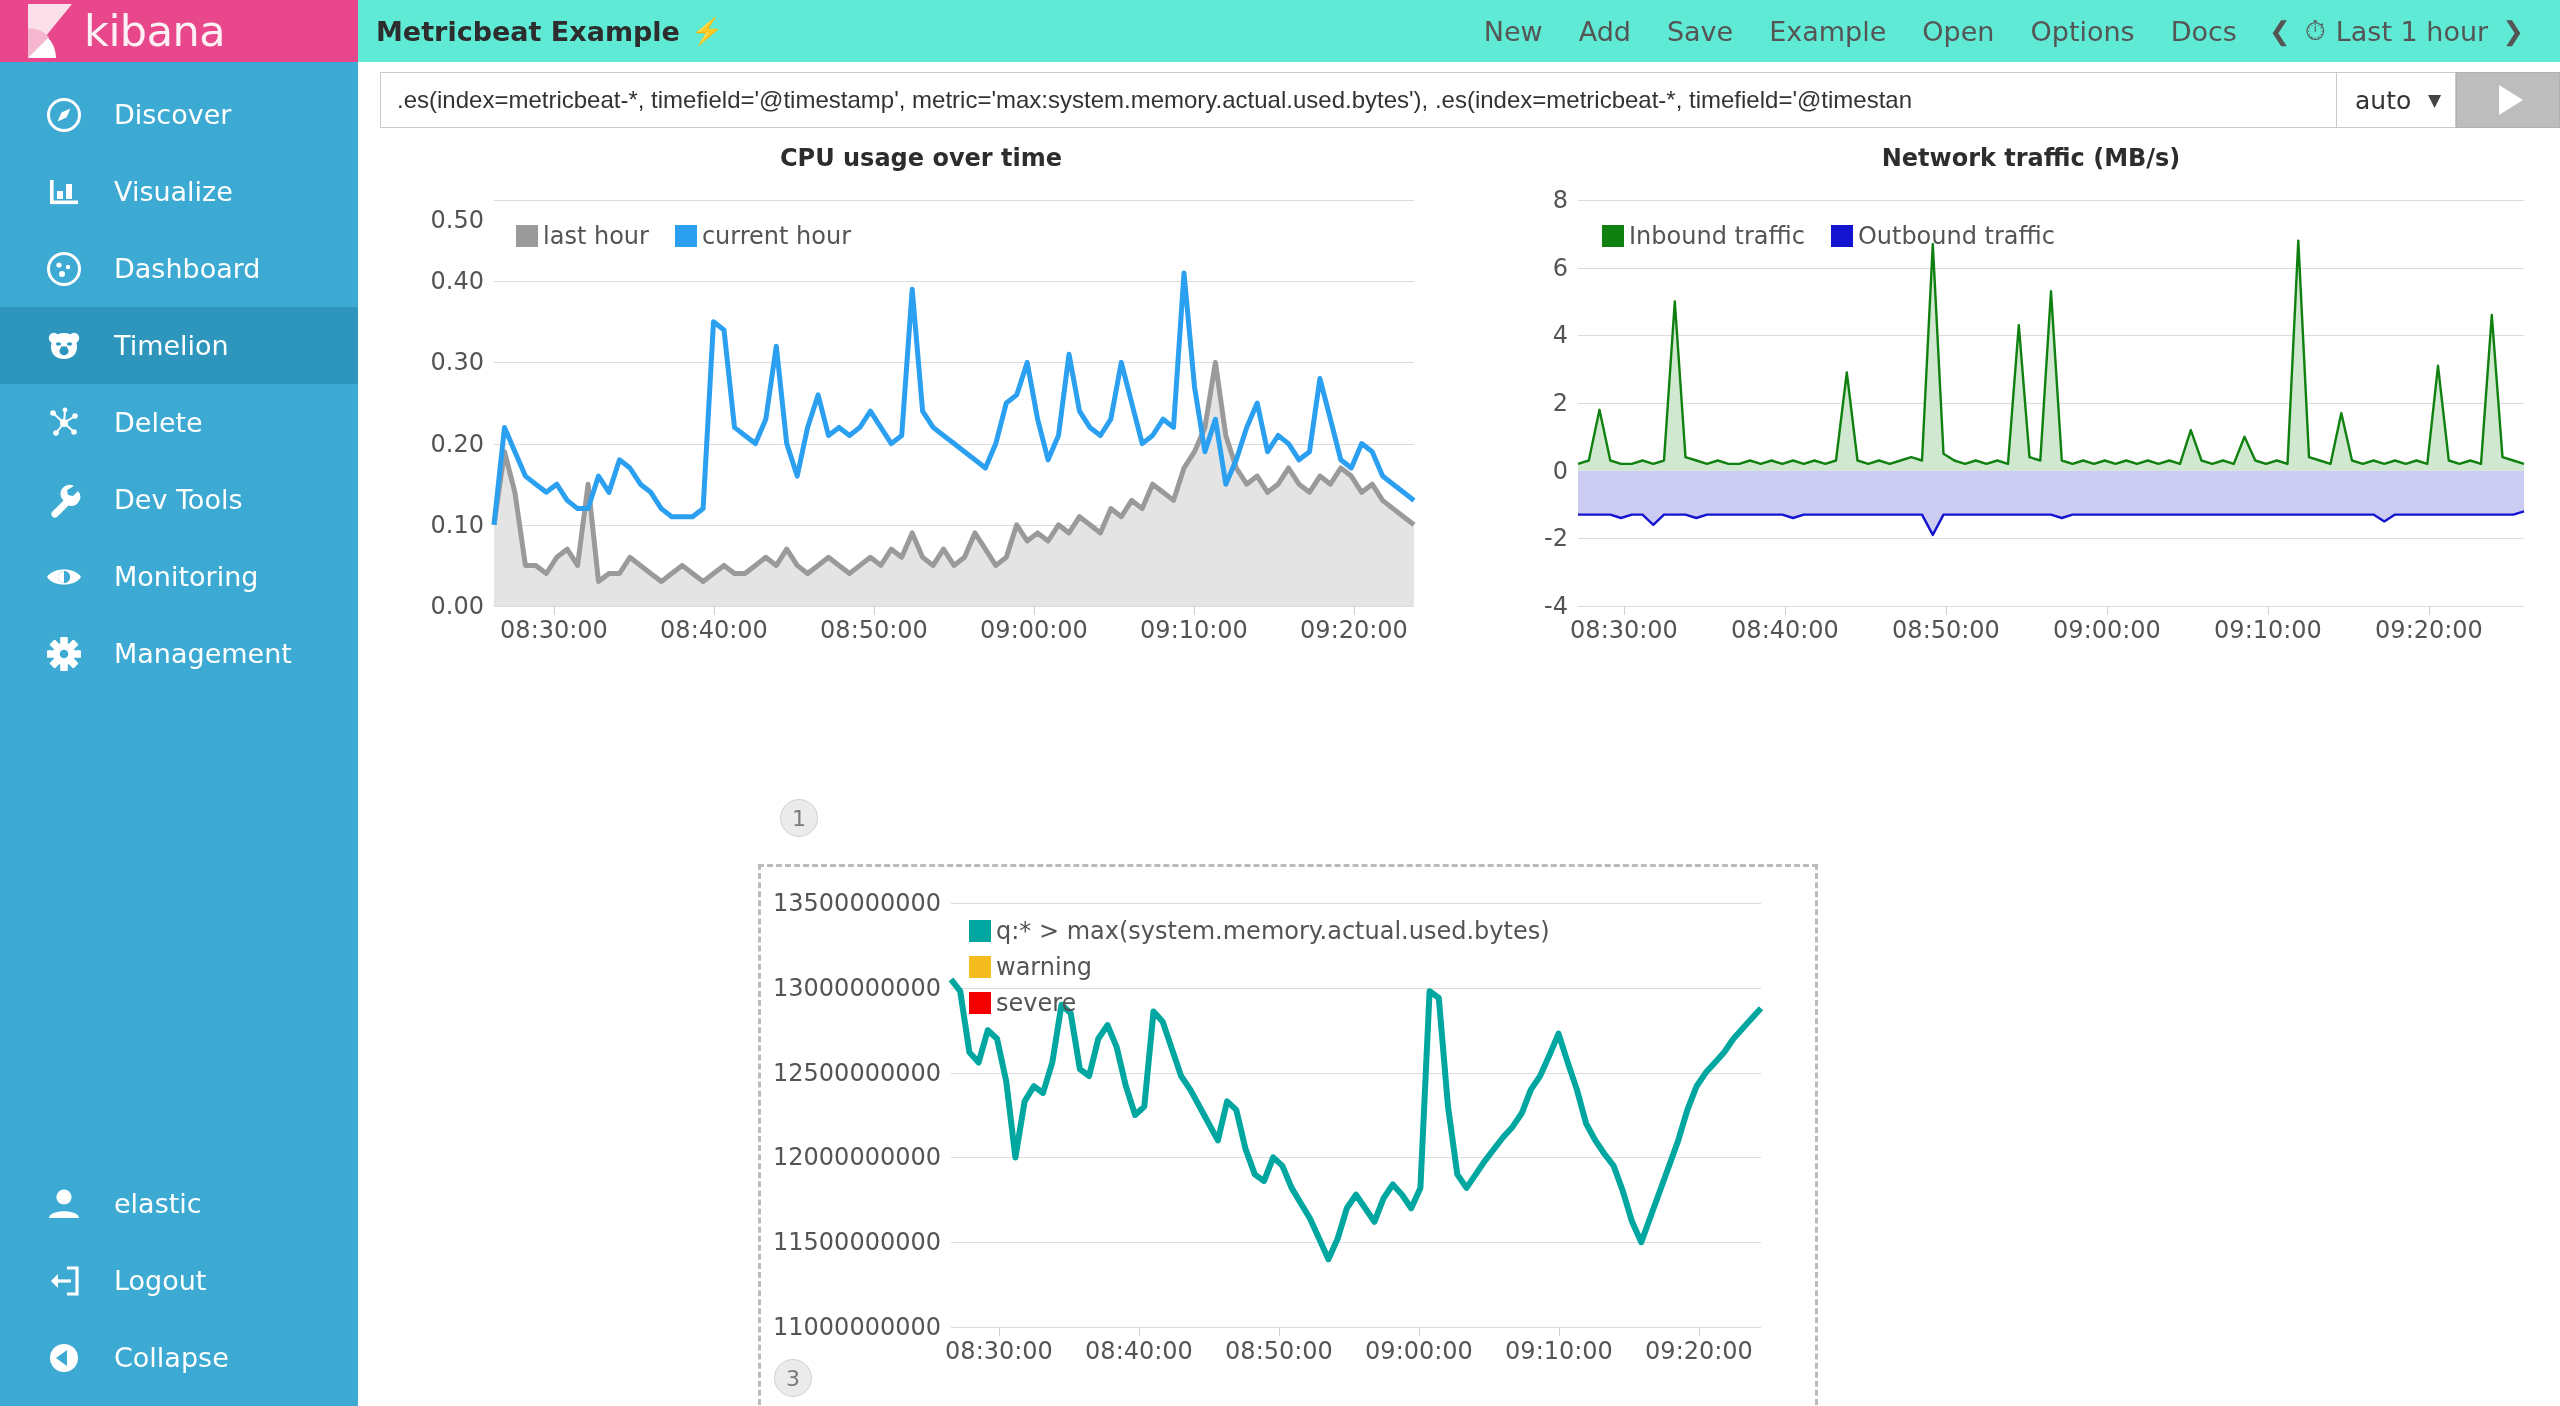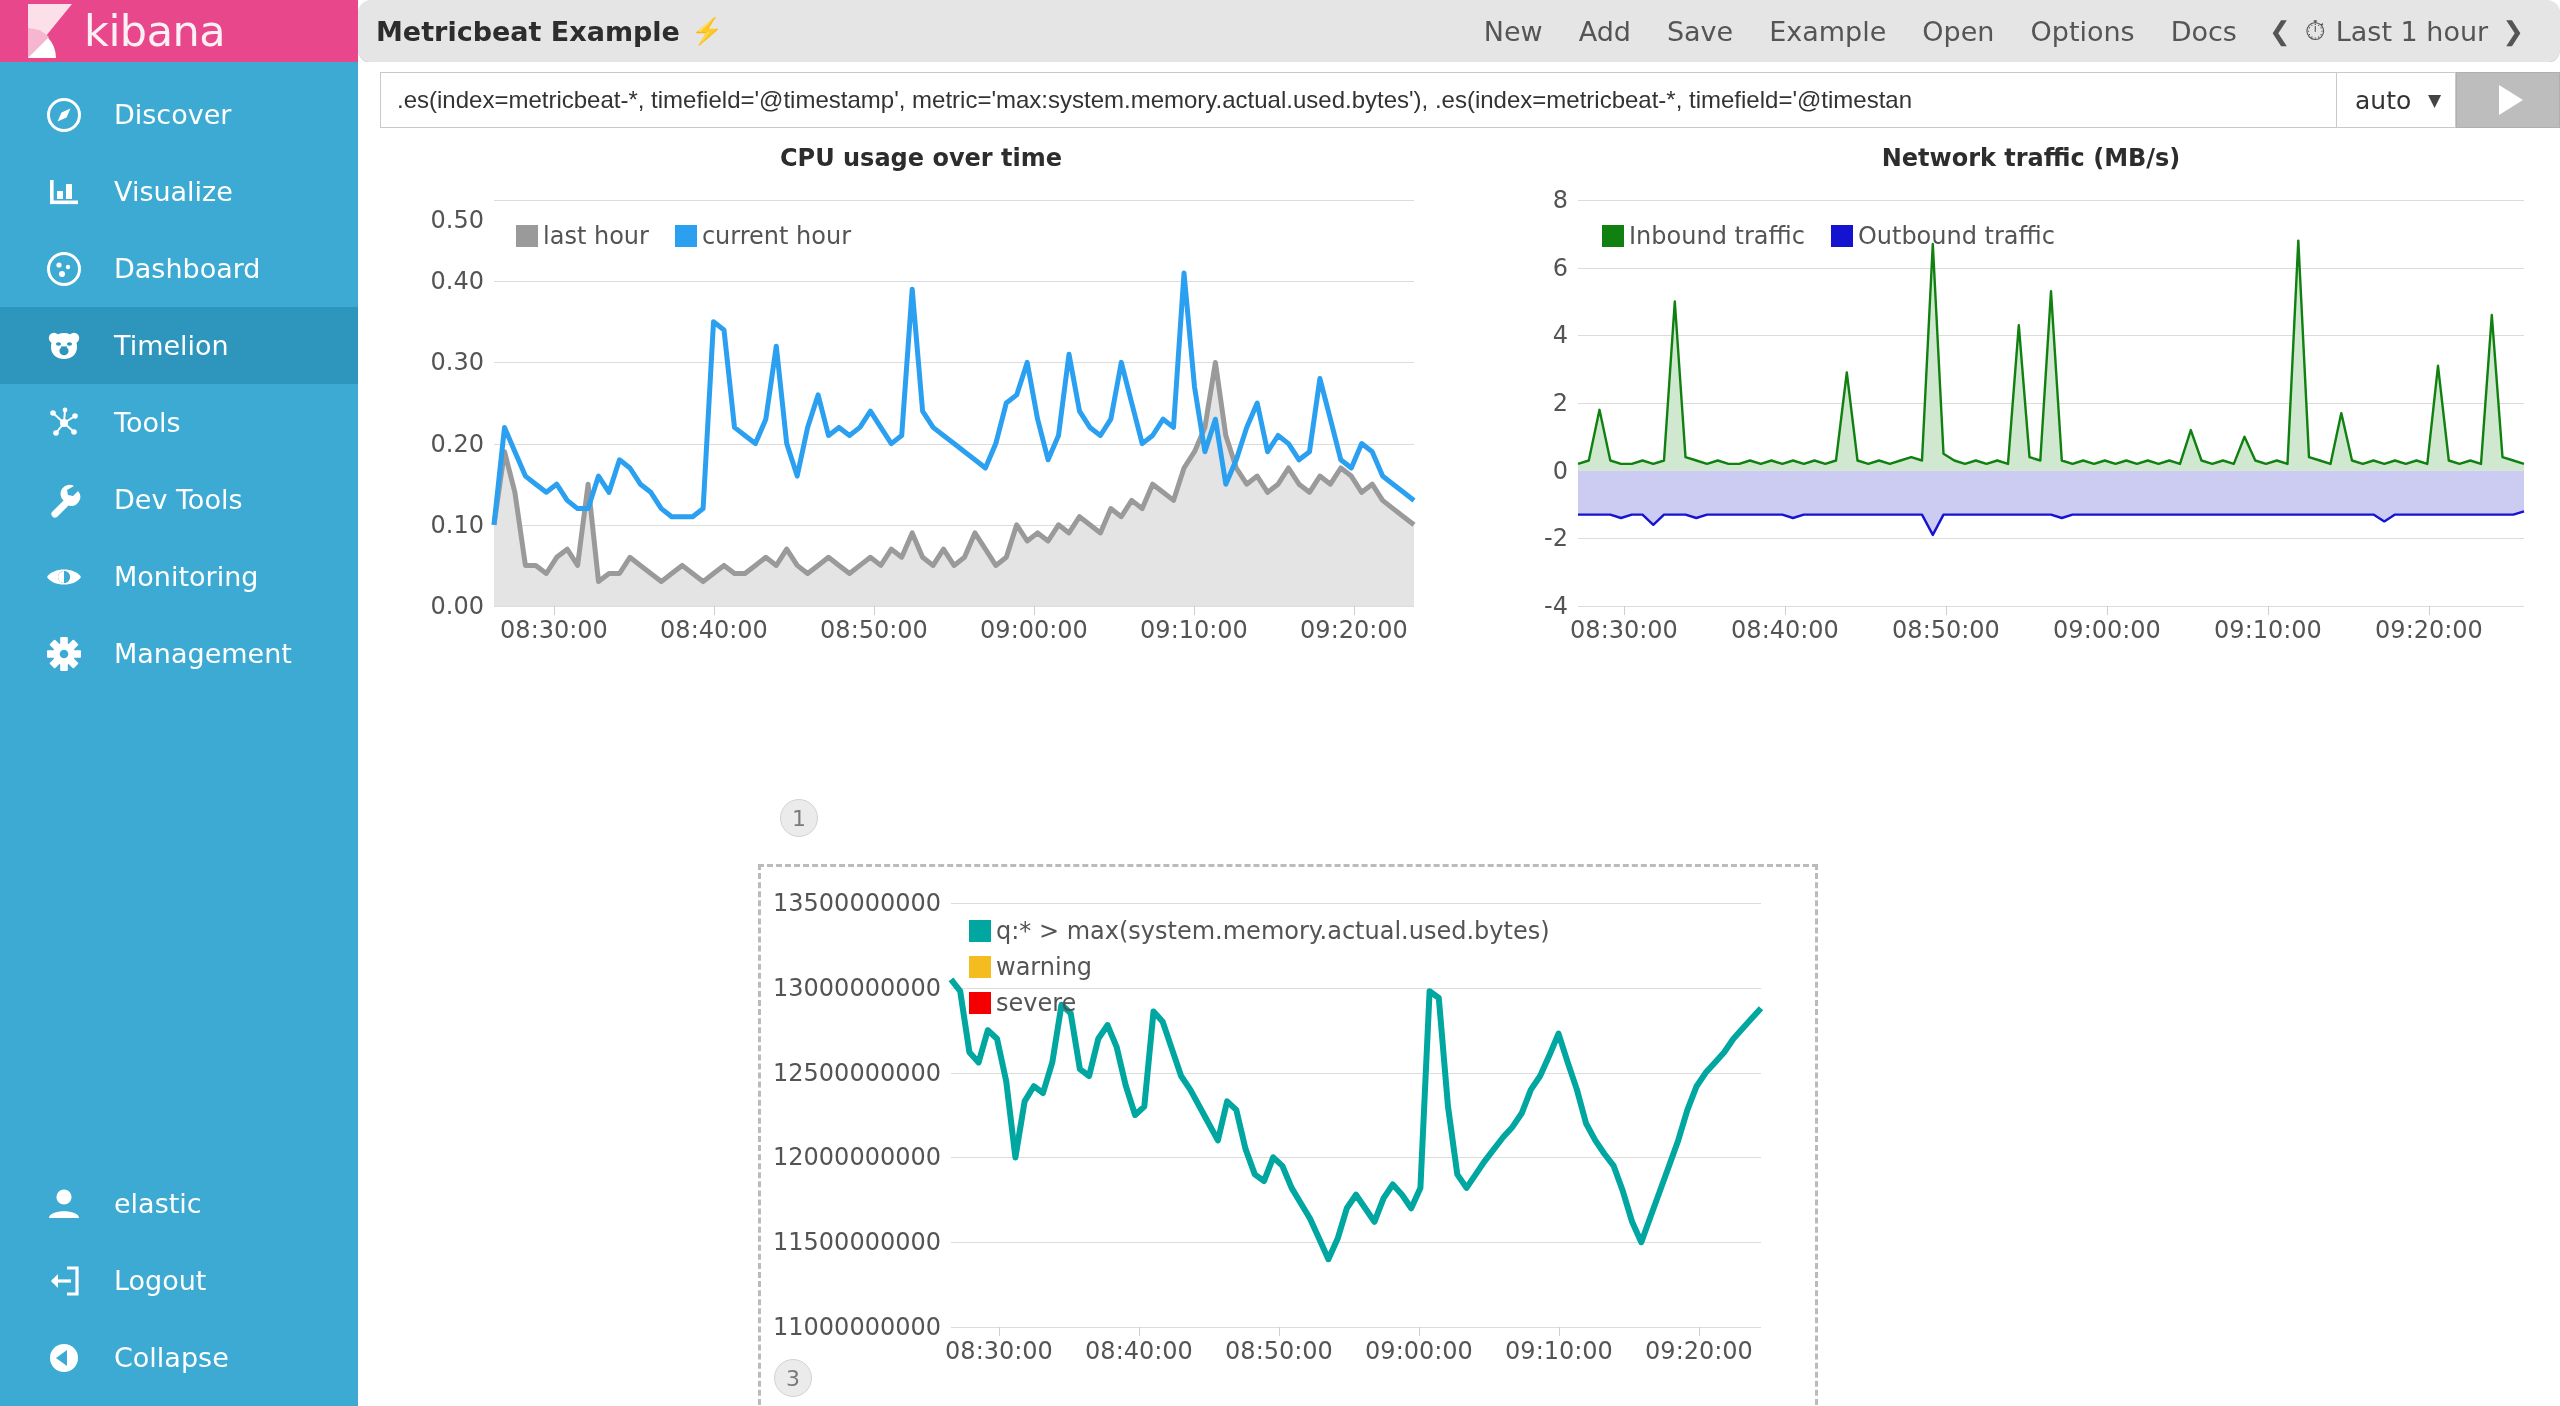--- a/index.html
+++ b/index.html
@@ -50,25 +50,24 @@
     font-family: "DejaVu Sans", sans-serif;
   }
   .nav-bottom { margin-top: auto; padding-bottom: 10px; }
 
   
   .main {
     flex: 1; height: 1406px; background: #ffffff;
     display: flex; flex-direction: column; position: relative;
   }
   .topbar {
-    height: 62px; background: #e5e5e5;
+    height: 62px; background: #5eead4;
     display: flex; align-items: center;
     padding: 0 22px 0 18px;
     box-shadow: 0 1px 0 #d2d2d2;
-    border-radius: 13px;
   }
   .doc-title {
     font-size: 27px; font-weight: bold; color: #2d2d2d;
     font-family: "DejaVu Sans", sans-serif;
     white-space: nowrap;
   }
   .bolt { font-size: 26px; color: #2d2d2d; margin-left: 11px; }
   .topmenu { margin-left: auto; display: flex; align-items: center; }
   .menu-item {
     font-size: 27px; color: #555; padding: 0 18px; cursor: pointer;
@@ -245,21 +244,21 @@
               <line x1="19" y1="19" x2="20" y2="6"></line>
             </g>
             <circle cx="19" cy="19" r="4" fill="#fff"></circle>
             <circle cx="8" cy="9" r="2.8" fill="#fff"></circle>
               <circle cx="30" cy="12" r="2.8" fill="#fff"></circle>
             <circle cx="11" cy="29" r="2.8" fill="#fff"></circle>
               <circle cx="29" cy="28" r="2.8" fill="#fff"></circle>
             <circle cx="20" cy="6" r="2.4" fill="#fff"></circle>
           </svg>
         </span>
-        <span class="nav-label">Tools</span>
+        <span class="nav-label">Delete</span>
       </div>
 
       <div class="nav-item">
         <span class="nav-ico">
           <svg width="38" height="38" viewBox="0 0 38 38">
             <path d="M29 5 A9 9 0 0 0 18.5 19.5 L7 31 A3.6 3.6 0 0 0 12 36 L23.5 24.5 A9 9 0 0 0 33 10 L28 15 L23 14 L22 9 Z" fill="#fff"></path>
           </svg>
         </span>
         <span class="nav-label">Dev Tools</span>
       </div>

